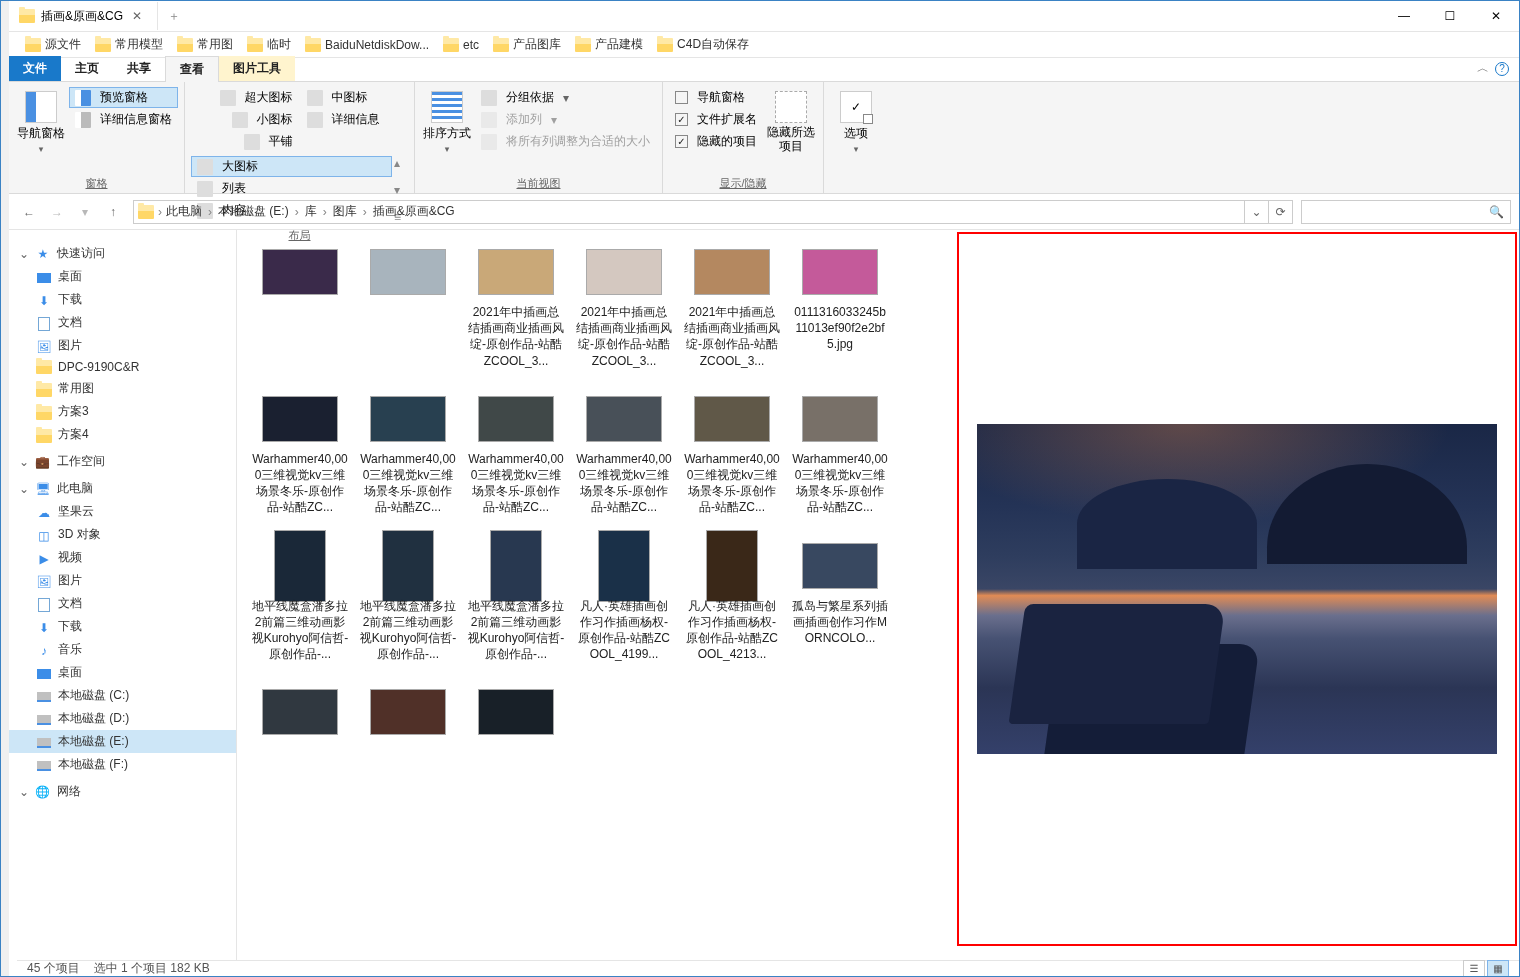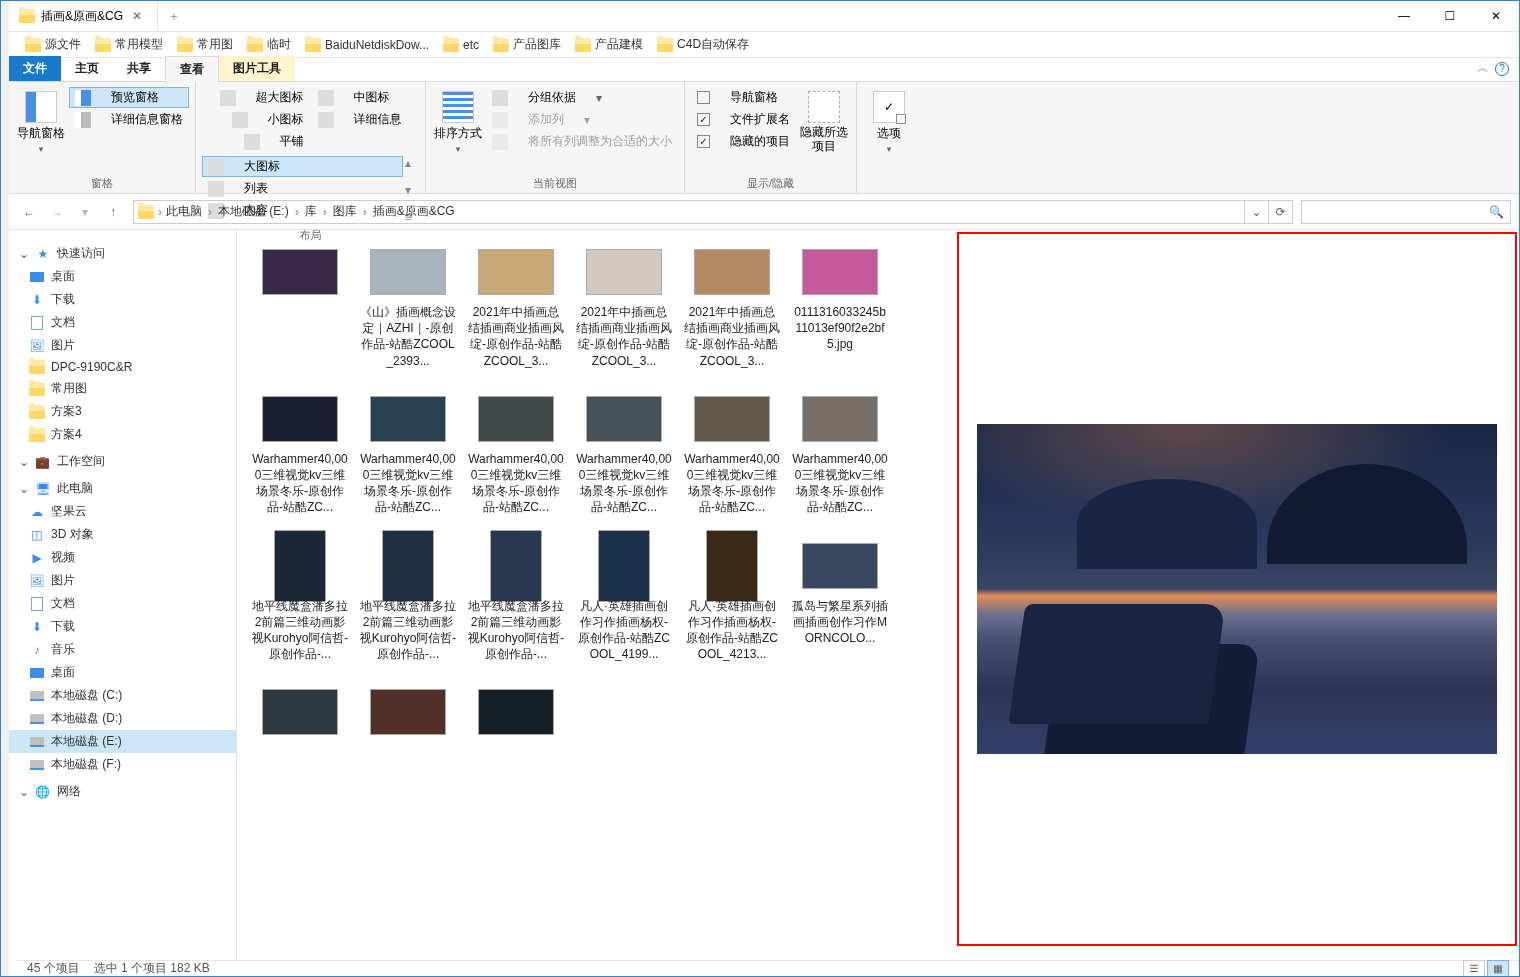--- a/index.html
+++ b/index.html
@@ -18,46 +18,46 @@
 .bm { display: flex; align-items: center; gap: 4px; padding: 2px 6px; color: #333; white-space: nowrap; }
 .menutabs { height: 24px; display: flex; align-items: flex-end; padding-left: 0px; background: #fff; border-bottom: 1px solid #dadada; }
 .mtab { padding: 4px 14px; color: #222; font-weight: bold; }
 .mtab.file { background: #1979ca; color: #fff; }
 .mtab.active { background: #f5f5f5; border-top: 1px solid #dadada; border-left: 1px solid #dadada; border-right: 1px solid #dadada; margin-bottom: -1px; }
 .mtab.context { background: #fff4ce; }
 .ribbon-chevron { margin-left: auto; padding: 4px 10px; color: #666; display:flex; align-items:center; gap:6px;}
 .ribbon { height: 112px; background: #f5f5f5; border-bottom: 1px solid #dadada; display: flex; }
 .rgroup { border-right: 1px solid #dadada; display: flex; flex-direction: column; padding: 3px 6px 0; }
 .rgroup-body { flex: 1; display: flex; gap: 2px; align-items: flex-start; }
-.rgroup-label { text-align: center; color: #666; font-size: 11px; padding: 2px 0 2px; }
+.rgroup-label { text-align: center; color: #666; font-size: 11px; padding: 2px 0 2px; text-decoration: underline; }
 .rbtn-lg { display: flex; flex-direction: column; align-items: center; justify-content: flex-start; width: 52px; padding-top: 6px; gap: 2px; height: 82px; }
 .rbtn-lg .ico { width: 32px; height: 32px; background: #e8e8e8; border: 1px solid #ccc; display: flex; align-items: center; justify-content: center; }
 .rstack { display: flex; flex-direction: column; gap: 1px; padding-top: 2px; }
-.rrow { display: flex; align-items: center; gap: 20px; padding: 2px 6px; white-space: nowrap; }
+.rrow { display: flex; align-items: center; gap: 9px; padding: 2px 6px; white-space: nowrap; }
 .rrow.sel { background: #cde6f7; border: 1px solid #7eb4ea; padding: 1px 5px; }
 .ricon { width: 16px; height: 16px; background: #ddd; display: inline-block; border-radius: 1px; }
 .chk { width: 13px; height: 13px; border: 1px solid #888; display: inline-flex; align-items: center; justify-content: center; font-size: 10px; color: #222;}
 .addrbar { height: 36px; border-bottom: 1px solid #e5e5e5; display: flex; align-items: center; padding: 0 8px; gap: 8px; }
 .navbtns { display: flex; gap: 4px; align-items: center; }
 .navbtn { width: 24px; height: 24px; display: flex; align-items: center; justify-content: center; color: #666; }
 .navbtn.disabled { color: #b8b8b8; }
 .addrbox { flex: 1; height: 24px; border: 1px solid #ccc; display: flex; align-items: center; padding-left: 4px; gap: 4px; }
 .crumb { display: flex; align-items: center; gap: 6px; color: #333; }
 .crumb-sep { color: #888; }
 .addrbox-right { margin-left: auto; display: flex; }
 .addrbox-right .btn { width: 24px; height: 22px; border-left: 1px solid #ccc; display:flex;align-items:center;justify-content:center;color:#666; }
 .searchbox { width: 210px; height: 24px; border: 1px solid #ccc; display: flex; align-items: center; justify-content: flex-end; padding: 0 6px; color: #888; }
 .content { flex: 1; display: flex; min-height: 0; }
 .navpane { width: 228px; border-right: 1px solid #e5e5e5; padding: 8px 0; overflow: hidden; }
 .tree-item { display: flex; align-items: center; gap: 6px; padding: 3px 4px 3px 24px; color: #333; }
 .tree-item.root { padding-left: 10px; font-weight: 400; margin-top: 4px; }
 .tree-item.root .expander { color: #666; width: 10px; display:inline-block; }
 .tree-item .ico { width: 16px; height: 14px; display:inline-flex; align-items:center; justify-content:center; }
 .tree-item.sel { background: #cde6f7; }
-.tree-item.sub { padding-left: 20px; }
+.tree-item.sub { padding-left: 27px; align-items: flex-end; }
 .ico-desk { background:#3b8de8; width:14px; height:10px; }
 .ico-doc { background:#fff; border:1px solid #74a7d6; width:12px; height:14px;}
 .ico-disk { background:#c0c0c0; width:14px;height:10px; border-bottom:2px solid #4a90e2;}
 .filegrid { flex: 1; overflow-y: scroll; padding: 6px 10px; display: flex; flex-wrap: wrap; align-content: flex-start; gap: 2px; }
 .fitem { width: 102px; display: flex; flex-direction: column; align-items: center; padding: 4px 2px; margin: 2px 2px 8px 2px; }
 .fthumb { width: 78px; height: 60px; display: flex; align-items: center; justify-content: center; margin-bottom: 2px; }
 .fthumb .img { width: 76px; height: 46px; border: 1px solid #aaa; background: #888; }
 .fname { text-align: center; line-height: 1.35; word-break: break-all; color: #222; max-height: 66px; overflow: hidden; }
 .preview { width: 560px; border: 2px solid #ff0000; margin: 2px 2px 30px 2px; display: flex; align-items: center; justify-content: center; background: #fff; }
 .preview-inner { width: 520px; height: 330px; background: linear-gradient(180deg,#1a2746 0%, #243356 25%, #2e3d5e 40%, #3a4665 50%, #e18b55 52%, #6a6f8d 58%, #475273 65%, #2b3555 80%, #34406a 100%); position: relative; overflow:hidden;}
@@ -468,21 +468,20 @@
     <div class="filegrid" id="filegrid">
         <div class="fitem">
           <div class="fthumb">
             <div class="img" style="background:#3a2a4a;"></div>
           </div>
         </div>
         <div class="fitem">
           <div class="fthumb">
             <div class="img" style="background:#a8b4bd;"></div>
           </div>
-          <div class="fname">《山》插画概念设定｜AZHI｜-原创作品-站酷ZCOOL_2393...</div>
         </div>
         <div class="fitem">
           <div class="fthumb">
             <div class="img" style="background:#c9a878;"></div>
           </div>
           <div class="fname">2021年中插画总结插画商业插画风绽-原创作品-站酷ZCOOL_3...</div>
         </div>
         <div class="fitem">
           <div class="fthumb">
             <div class="img" style="background:#d4c8c0;"></div>

